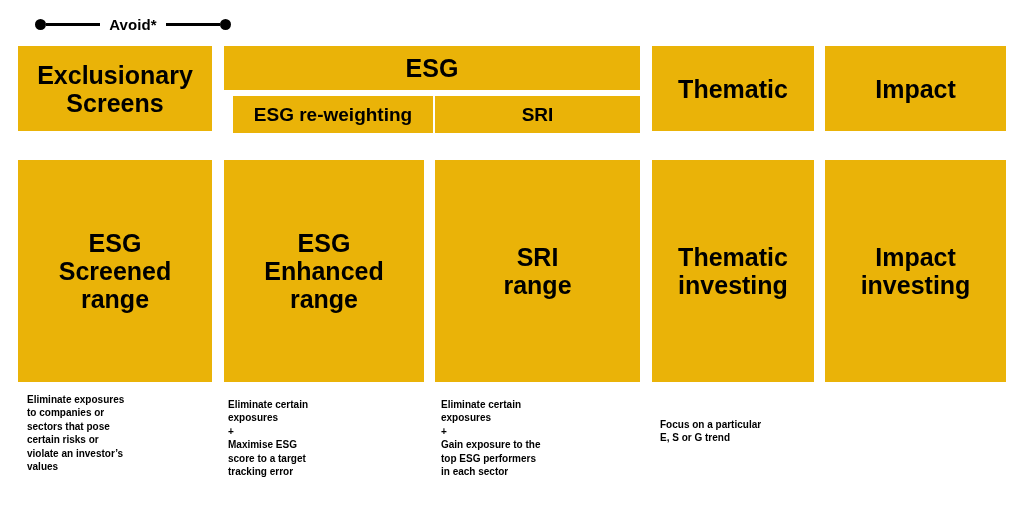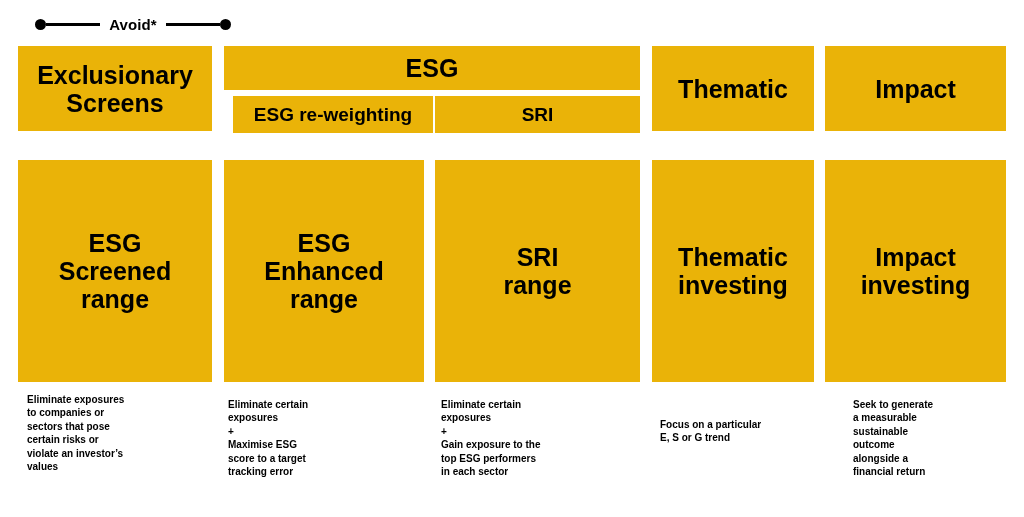--- a/index.html
+++ b/index.html
@@ -172,20 +172,14 @@
   <div class="note" style="left:441px; top:398px; width:198px;">Eliminate certain
 exposures
 +
 Gain exposure to the
 top ESG performers
 in each sector</div>
 
   <div class="note" style="left:660px; top:418px; width:160px;">Focus on a particular
 E, S or G trend</div>
 
-  <div class="note" style="left:853px; top:398px; width:160px;">Seek to generate
-a measurable
-sustainable
-outcome
-alongside a
-financial return</div>
 
 </div>
 
 </body></html>

